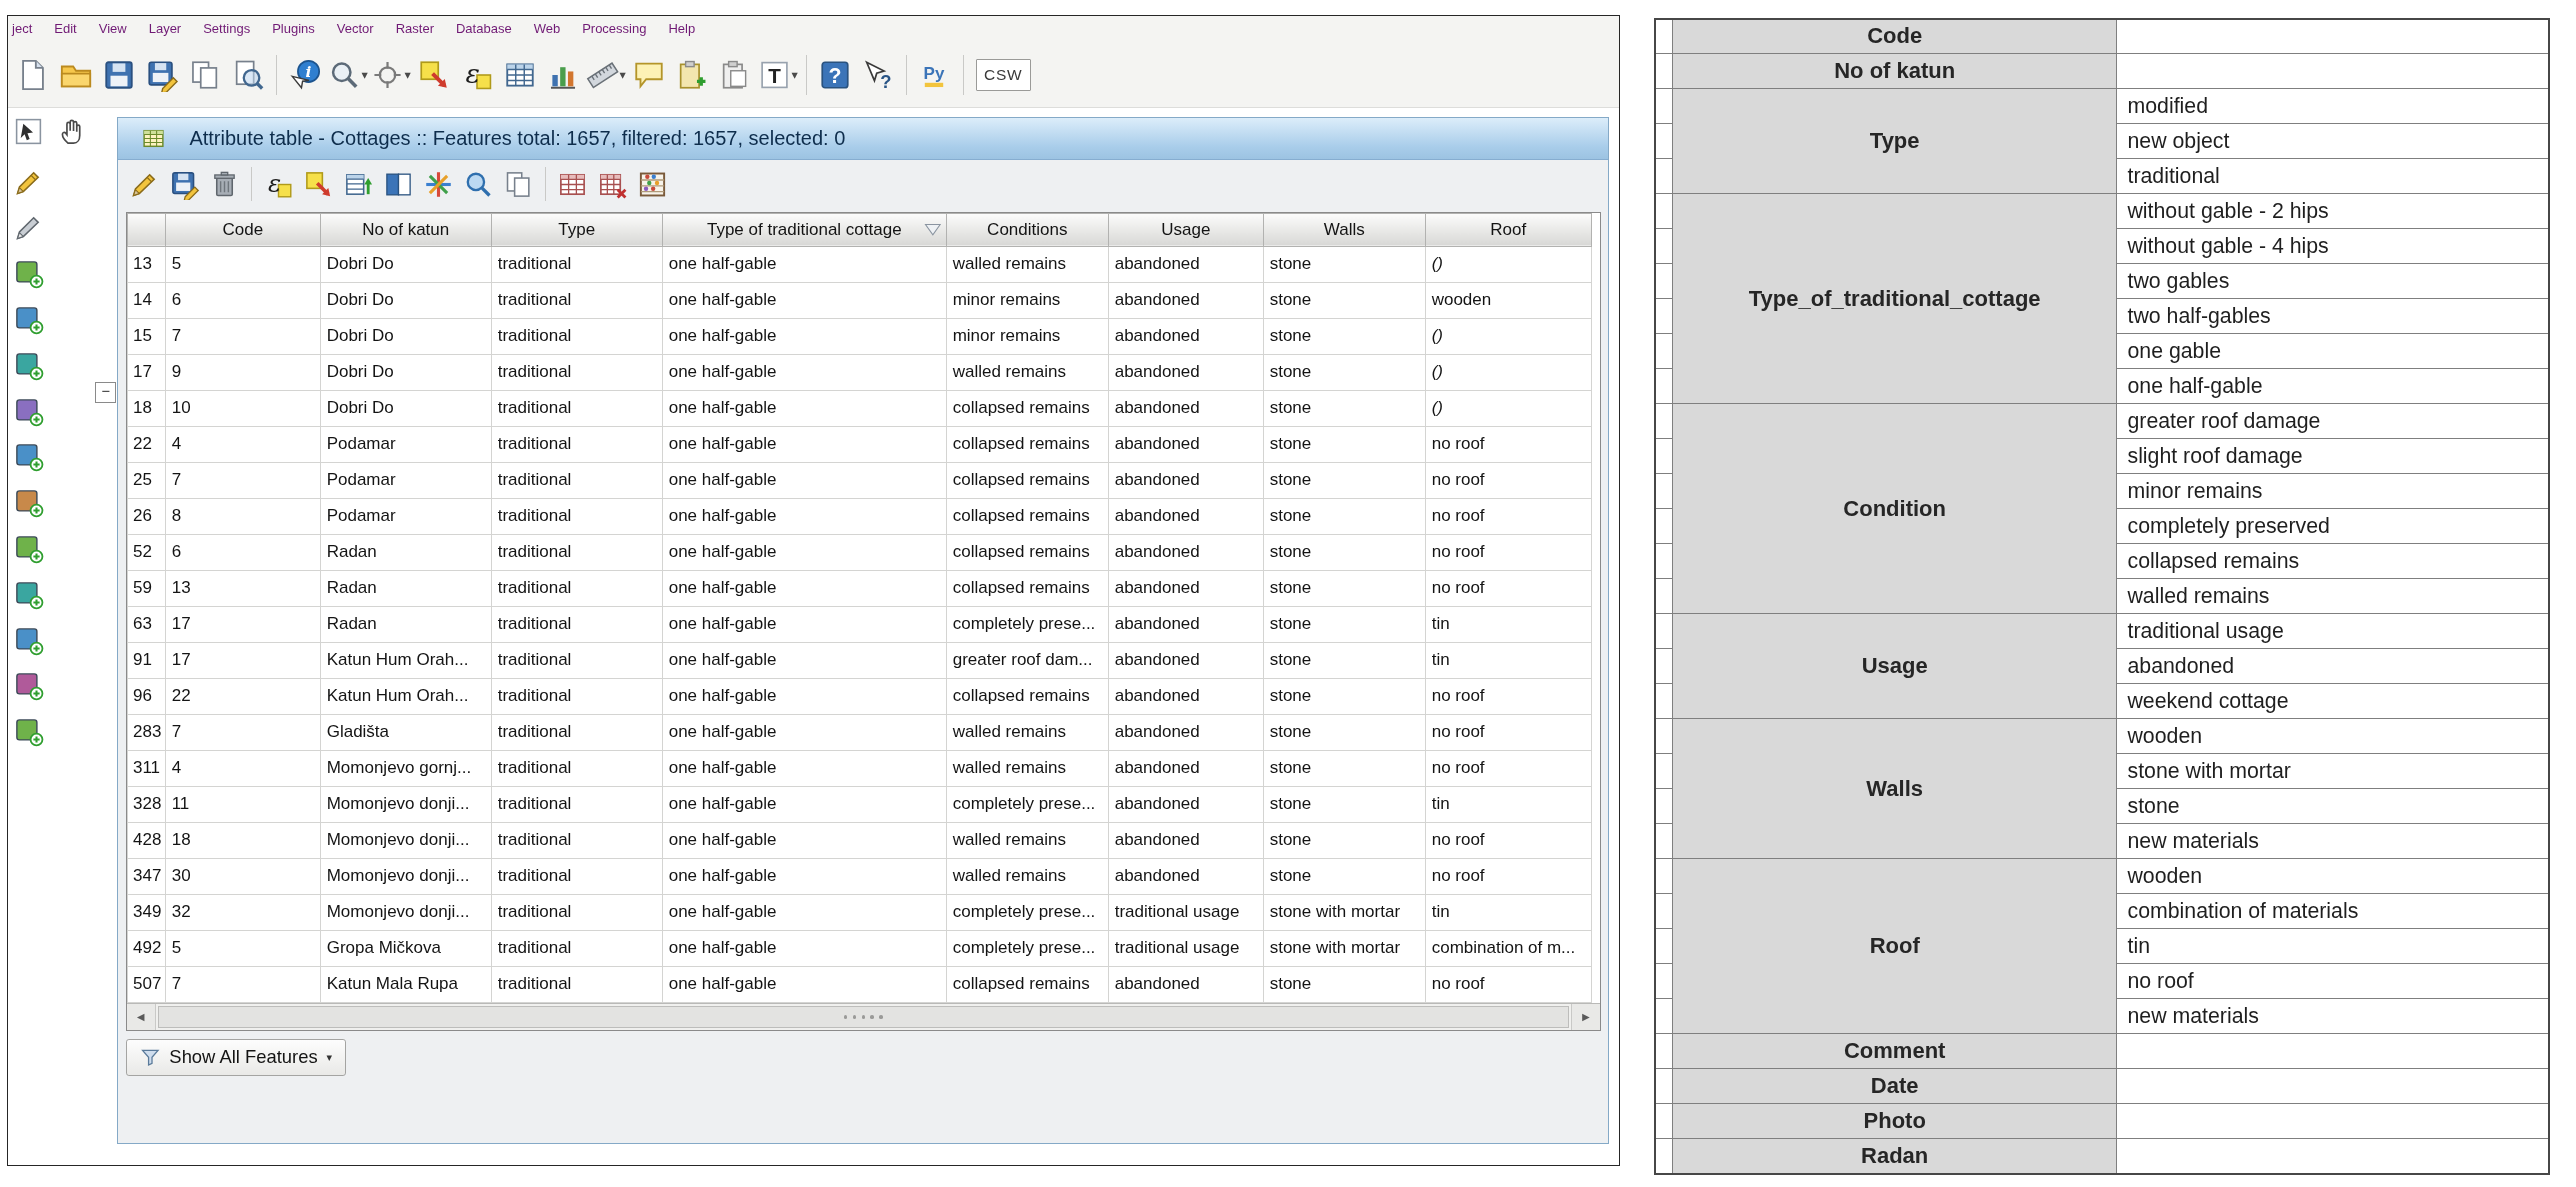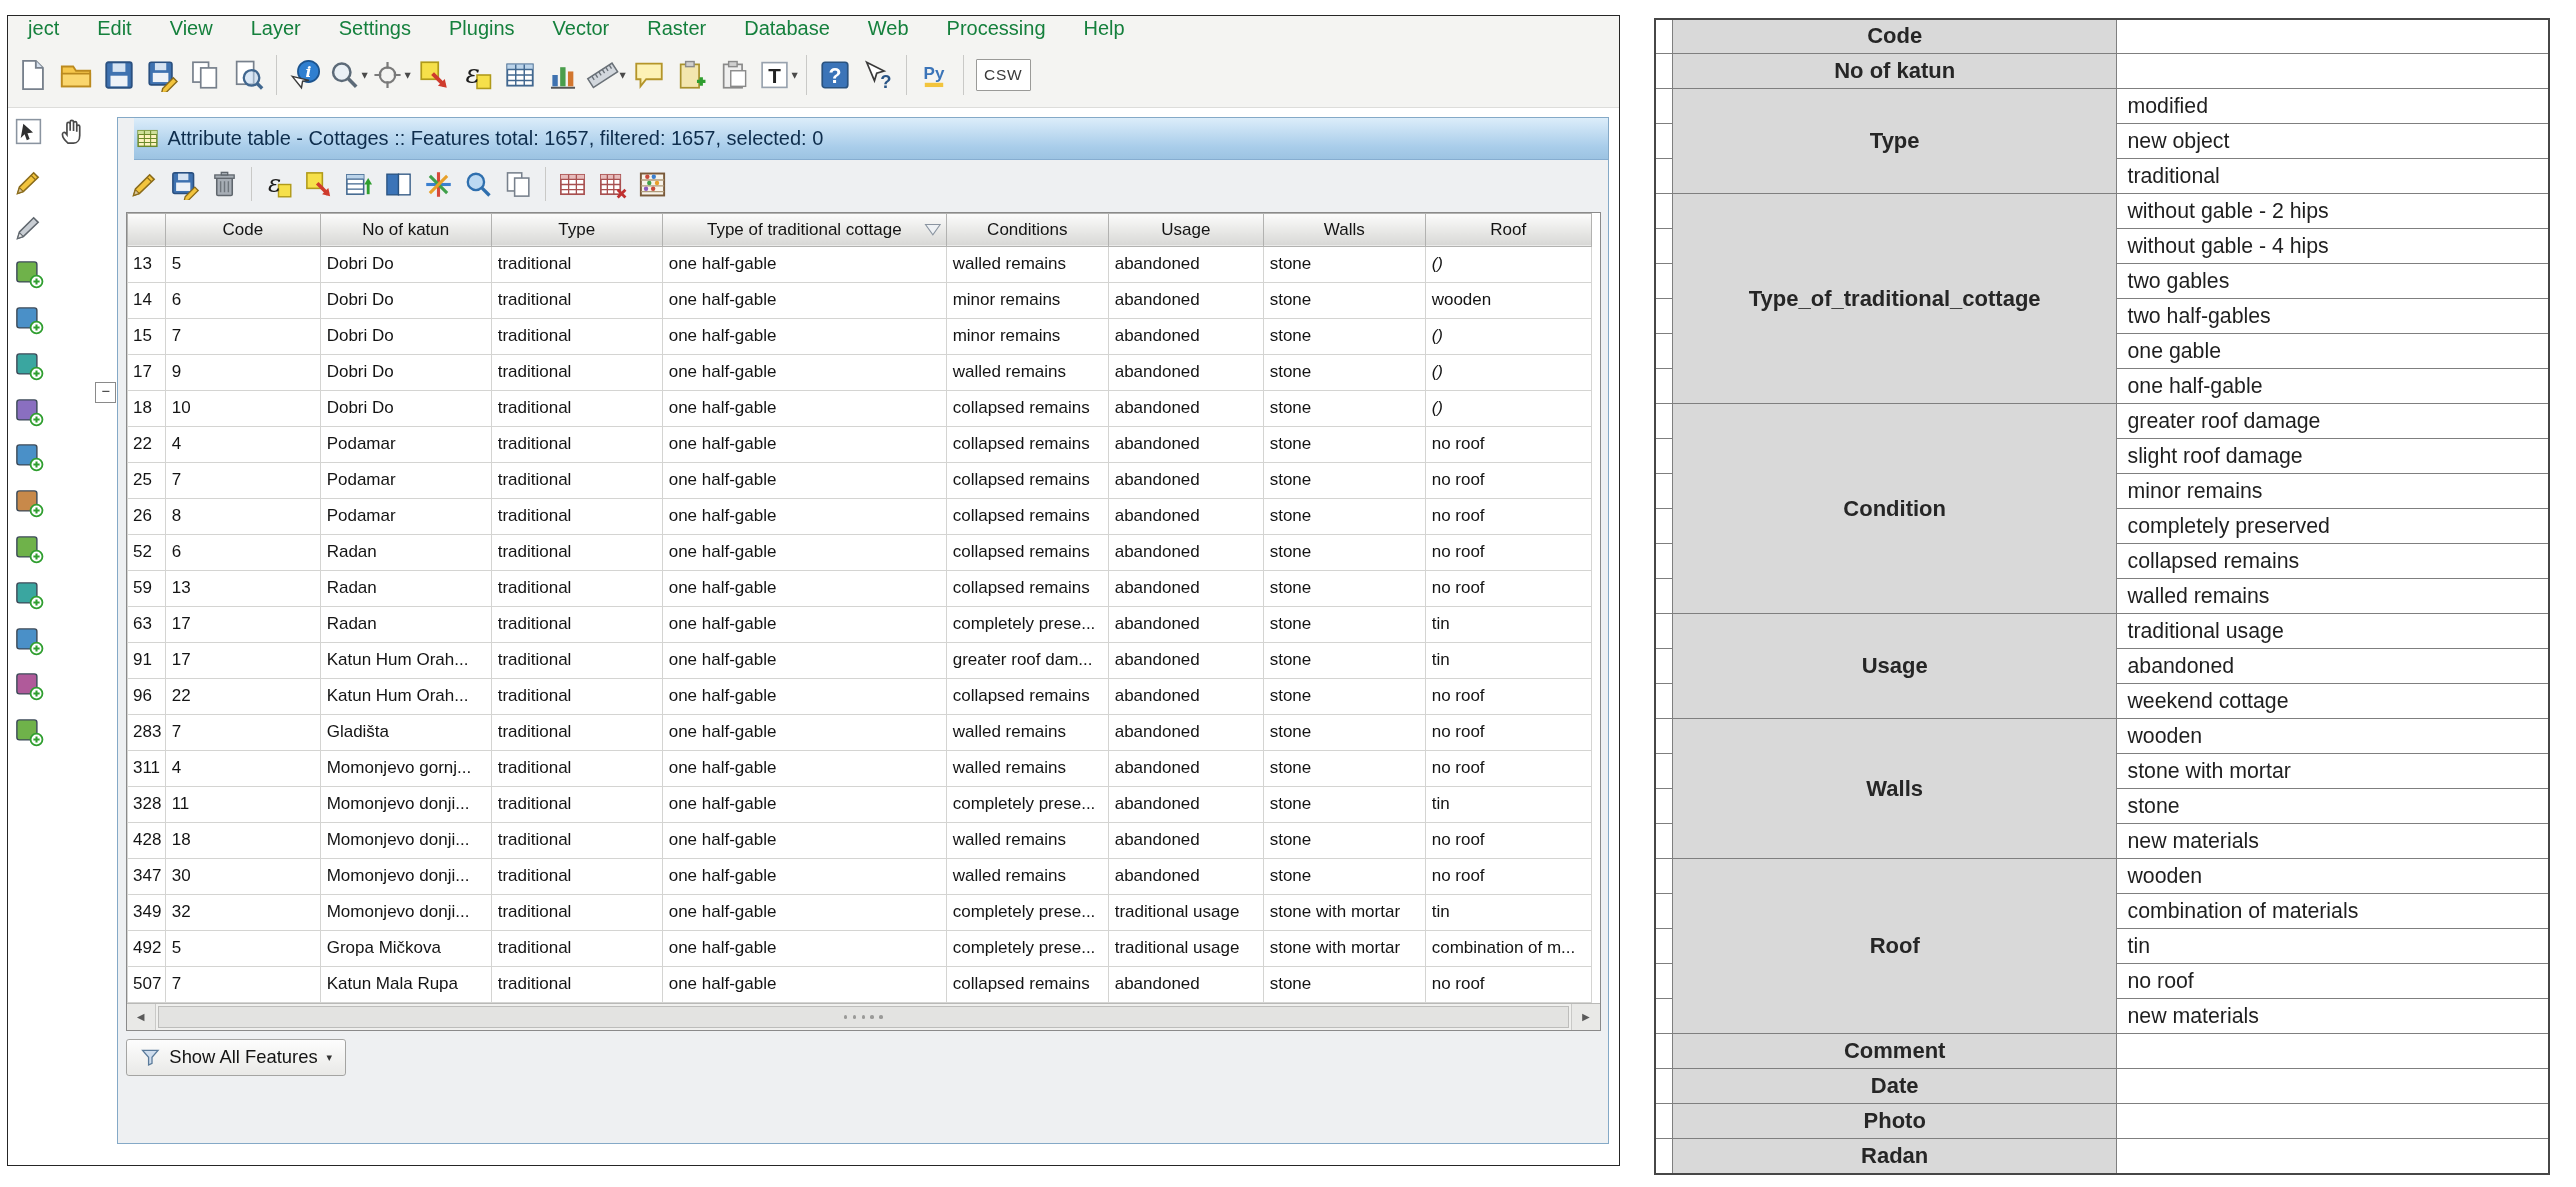--- a/index.html
+++ b/index.html
@@ -3,21 +3,21 @@
 <meta charset="utf-8">
 <style>
   html,body{margin:0;padding:0;background:#fff;overflow:hidden;
     font-family:"Liberation Sans","DejaVu Sans",sans-serif;}
   .canvas{position:relative;width:2576px;height:1188px;background:#fff;overflow:hidden;}
 
   
   .qgis-window{position:absolute;left:7.4px;top:14.7px;width:1613px;height:1151px;
     background:#fafaf8;border:1.5px solid #262626;box-sizing:border-box;overflow:hidden;}
   .menubar{display:flex;align-items:center;height:26.5px;background:#f4f4f2;padding-left:1.5px;}
-  .menu-item{font-size:20px;color:#15803d;padding:0 11px;white-space:nowrap;margin-left:16px;}
+  .menu-item{font-size:13px;color:#701a75;padding:0 11px;white-space:nowrap;}
   .menu-item:first-child{padding-left:2.2px;}
   .toolbar{display:flex;align-items:center;height:65px;background:#f4f4f2;
     border-bottom:0.7px solid #dddddb;padding:0 2.9px;}
   .tb-btn{width:40px;height:40px;display:inline-flex;align-items:center;justify-content:center;
     margin:0 1.5px;border-radius:2.9px;position:relative;flex:none;}
   .tb-btn svg{width:34px;height:34px;display:block;}
   .tb-dd{font-size:12.5px;color:#4a4a4a;margin-left:0.7px;}
   .tb-sep{width:0.7px;height:40px;background:#c9c9c7;margin:0 6.6px;flex:none;}
   .csw-btn{display:inline-flex;align-items:center;justify-content:center;
     border:0.7px solid #9a9a98;background:#fff;color:#3a3a3a;font-size:15.5px;letter-spacing:0.7px;
@@ -27,23 +27,23 @@
   .vcol{position:absolute;left:2.9px;top:57px;display:flex;flex-direction:column;gap:11.8px;}
   .v-btn{width:34px;height:34px;display:flex;align-items:center;justify-content:center;flex:none;}
   .v-btn svg{width:31px;height:31px;display:block;}
   .tree-expander{position:absolute;left:87px;top:274px;width:19px;height:19px;
     border:0.7px solid #8a8a8a;background:#fff;color:#333;font-size:14.7px;line-height:17.7px;
     text-align:center;}
 
   
   .attr-window{position:absolute;left:109px;top:8.8px;width:1492px;height:1027px;
     background:#eef0f2;border:1.5px solid #84a9c7;box-sizing:border-box;}
-  .attr-titlebar{height:41px;display:flex;align-items:center;gap:7px;padding:0 1px;
+  .attr-titlebar{height:41px;display:flex;align-items:center;gap:23px;padding:0 23px;
     background:linear-gradient(#dcedfa,#a9cdea 70%,#9cc3e2);border-bottom:0.7px solid #86add0;
-    font-size:20px;color:#0e2d4c;margin-left:16px;}
+    font-size:20px;color:#0e2d4c;}
   .attr-titlebar svg{width:25px;height:25px;flex:none;}
   .attr-toolbar{display:flex;align-items:center;height:49px;background:#eef0f2;padding:0 5.9px;}
   .attr-toolbar .tb-btn{width:37px;height:37px;}
   .attr-toolbar .tb-btn svg{width:31px;height:31px;}
   .attr-toolbar .tb-sep{height:34px;}
   .attr-body{margin:2.9px 7.4px 0 7.4px;border:0.7px solid #8a8a8a;background:#fff;}
   table.attr{border-collapse:collapse;table-layout:fixed;width:1463px;}
   .attr thead th{height:32px;font-size:17px;font-weight:400;color:#141414;text-align:center;
     background:linear-gradient(#fcfcfc,#e8e8e6 55%,#d8d8d6);
     border:0.7px solid #b2b2b0;white-space:nowrap;overflow:hidden;position:relative;padding:0 2.9px;}

